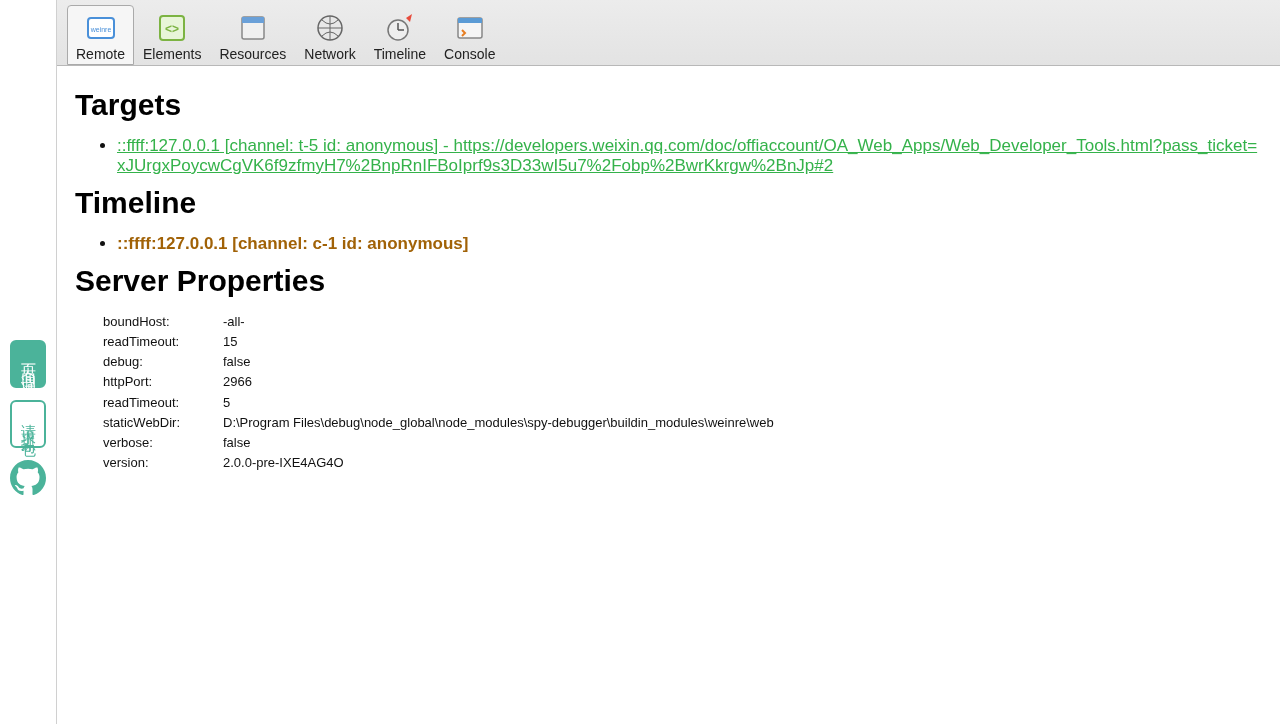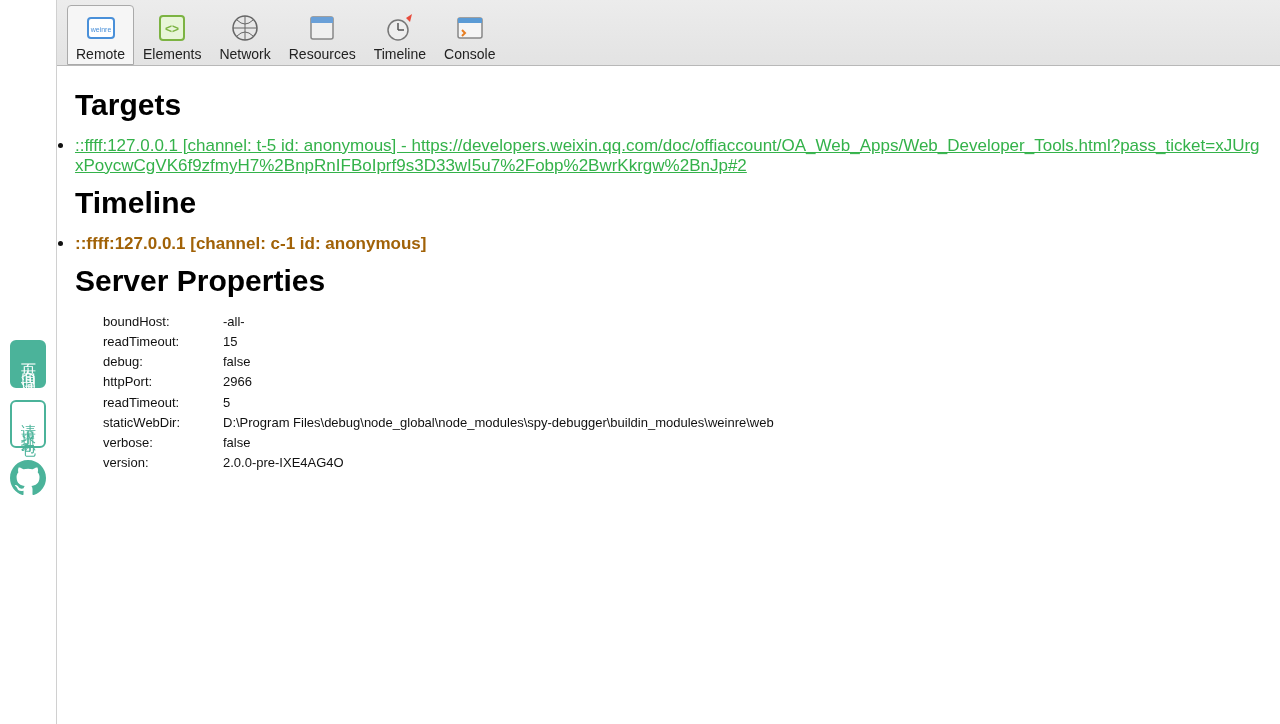--- a/index.html
+++ b/index.html
@@ -103,21 +103,21 @@
   overflow: auto;
   font-size: 17px;
   color: #111;
 }
 .content h2 {
   font-size: 30px;
   font-weight: 700;
   margin: 10px 0 14px 0;
   color: #000000;
 }
-.content ul { list-style: disc; margin-bottom: 8px; }
+.content ul { list-style: disc; margin-left: 42px; margin-bottom: 8px; }
 .content li { margin: 2px 0; }
 .link-green {
   color: #34b24a;
   text-decoration: underline;
   word-break: break-all;
   cursor: pointer;
 }
 .client-bold {
   color: #a16207;
   font-weight: 700;
@@ -181,34 +181,34 @@
         <svg viewBox="0 0 32 32">
             <rect x="4" y="4" width="24" height="24" rx="3" fill="#e8f5d8" stroke="#7cb342" stroke-width="2"></rect>
             <text x="16" y="21" font-size="12" text-anchor="middle" fill="#7cb342" font-weight="bold">&lt;&gt;</text>
           </svg>
       </div>
       <span>Elements</span>
     </div>
     <div class="tool-tab">
       <div class="tool-icon">
         <svg viewBox="0 0 32 32">
+            <rect x="5" y="5" width="22" height="22" rx="2" fill="#f0f0f0" stroke="#888" stroke-width="1.5"></rect>
+            <rect x="5" y="5" width="22" height="6" fill="#6aa0d8"></rect>
+          </svg>
+      </div>
+      <span>Resources</span>
+    </div>
+    <div class="tool-tab">
+      <div class="tool-icon">
+        <svg viewBox="0 0 32 32">
             <circle cx="16" cy="16" r="12" fill="#e8e8e8" stroke="#666" stroke-width="1.5"></circle>
             <path d="M4 16 h24 M16 4 v24 M8 8 Q16 16 24 8 M8 24 Q16 16 24 24" stroke="#666" stroke-width="1" fill="none"></path>
           </svg>
       </div>
       <span>Network</span>
-    </div>
-    <div class="tool-tab">
-      <div class="tool-icon">
-        <svg viewBox="0 0 32 32">
-            <rect x="5" y="5" width="22" height="22" rx="2" fill="#f0f0f0" stroke="#888" stroke-width="1.5"></rect>
-            <rect x="5" y="5" width="22" height="6" fill="#6aa0d8"></rect>
-          </svg>
-      </div>
-      <span>Resources</span>
     </div>
     <div class="tool-tab">
       <div class="tool-icon">
         <svg viewBox="0 0 32 32">
             <circle cx="14" cy="18" r="10" fill="#eee" stroke="#777" stroke-width="1.5"></circle>
             <path d="M14 18 L14 11 M14 18 L20 18" stroke="#555" stroke-width="1.5"></path>
             <path d="M22 6 L28 2 L26 10 Z" fill="#e74c3c"></path>
           </svg>
       </div>
       <span>Timeline</span>

